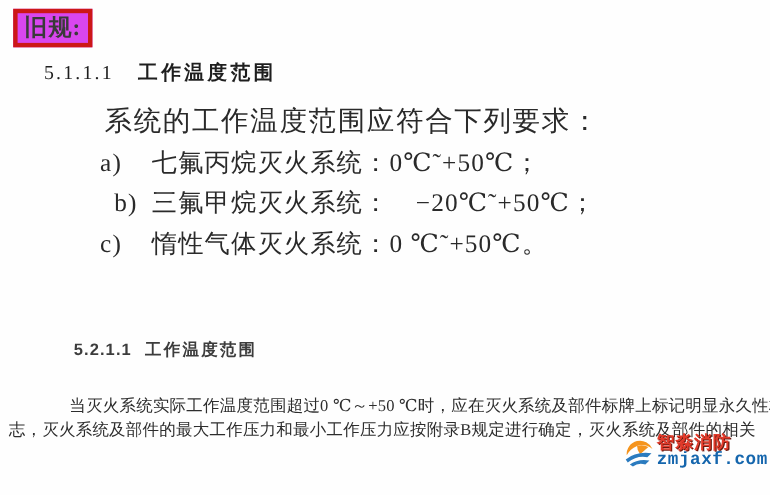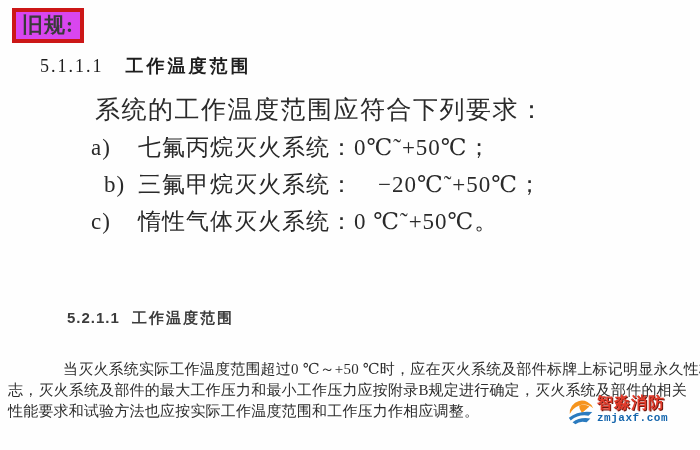--- a/index.html
+++ b/index.html
@@ -79,21 +79,21 @@
   .wm-text{display:flex;flex-direction:column;margin-left:1px;}
   .wm-brand{
     font-family:"Liberation Sans","DejaVu Sans",sans-serif;
     font-weight:bold;font-size:16px;line-height:16px;
     color:#e23a2a;
     text-shadow:1px 1px 0 #6e1a10;
     letter-spacing:1px;white-space:nowrap;
   }
   .wm-domain{
     font-family:"Liberation Mono","DejaVu Sans Mono",monospace;
-    font-weight:bold;font-size:11px;line-height:14px;
+    font-weight:bold;font-size:16px;line-height:14px;
     color:#1566ad;letter-spacing:0.5px;white-space:nowrap;
   }
 </style>
 </head>
 <body>
 
 <div class="page">
 
   <div class="tag-box tag-old">
     <span>旧规:</span>
@@ -116,21 +116,20 @@
   </div>
 
 
   <div class="new-heading">
     <span class="h-num">5.2.1.1</span><span class="h-title">工作温度范围</span>
   </div>
 
 
   <div class="para-line para-l1">当灭火系统实际工作温度范围超过0 ℃～+50 ℃时，应在灭火系统及部件标牌上标记明显永久性标</div>
   <div class="para-line para-l2">志，灭火系统及部件的最大工作压力和最小工作压力应按附录B规定进行确定，灭火系统及部件的相关</div>
-  <div class="para-line para-l3">性能要求和试验方法也应按实际工作温度范围和工作压力作相应调整。</div>
 
   <div class="watermark">
     <span class="wm-logo">
       <svg width="30" height="30" viewBox="0 0 32 32" aria-hidden="true">
         <path d="M4 18 A13 13 0 0 1 29 12 Q22 6 14 9 Q7 12 4 18 Z" fill="#f5941d"></path>
         <path d="M14 9 Q20 7 25 10 L17 17 Q14 13 14 9 Z" fill="#f5941d"></path>
         <path d="M3 22 Q13 14 28 16 L24 20 Q14 18 5 25 Z" fill="#2b7bbf"></path>
         <path d="M7 27 Q15 21 26 23 L22 27 Q15 25 10 29 Z" fill="#2b7bbf"></path>
       </svg>
     </span>

